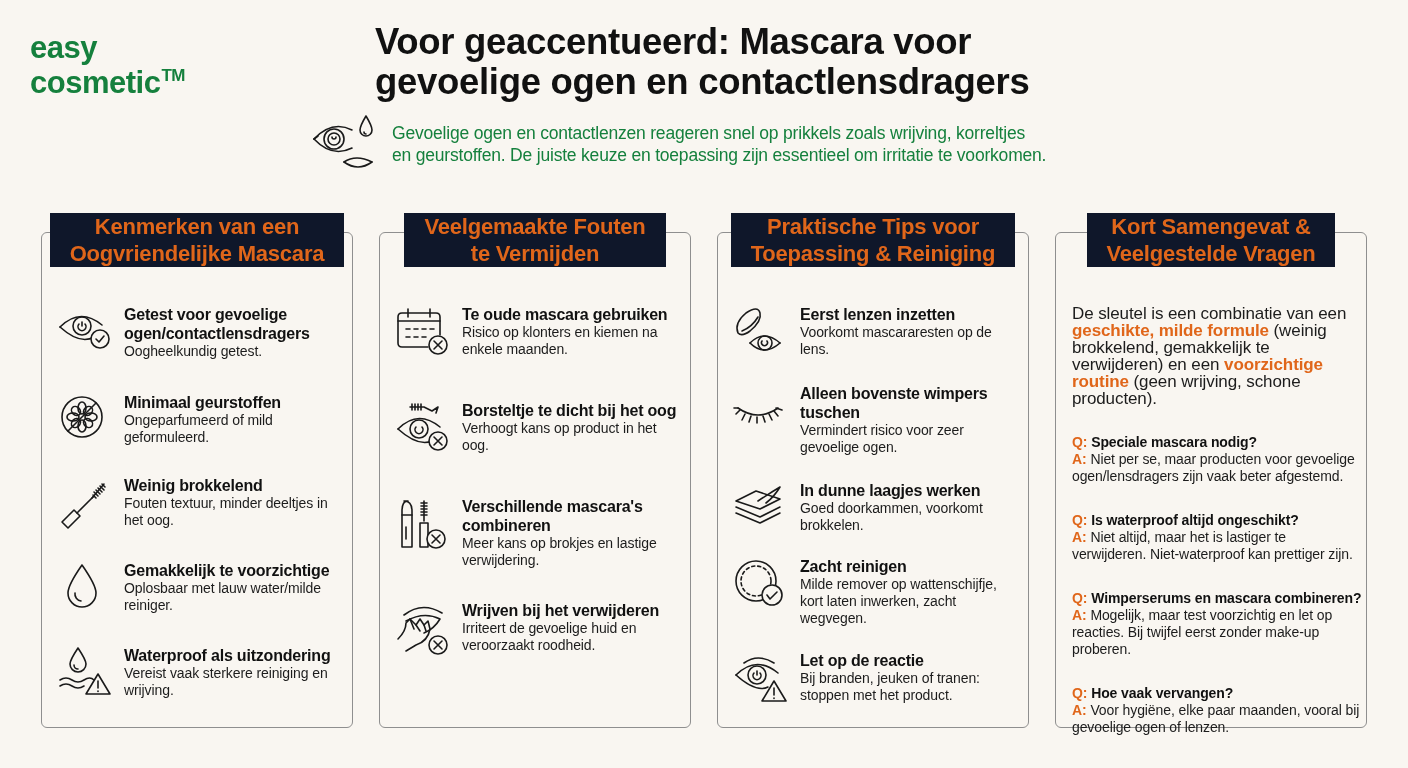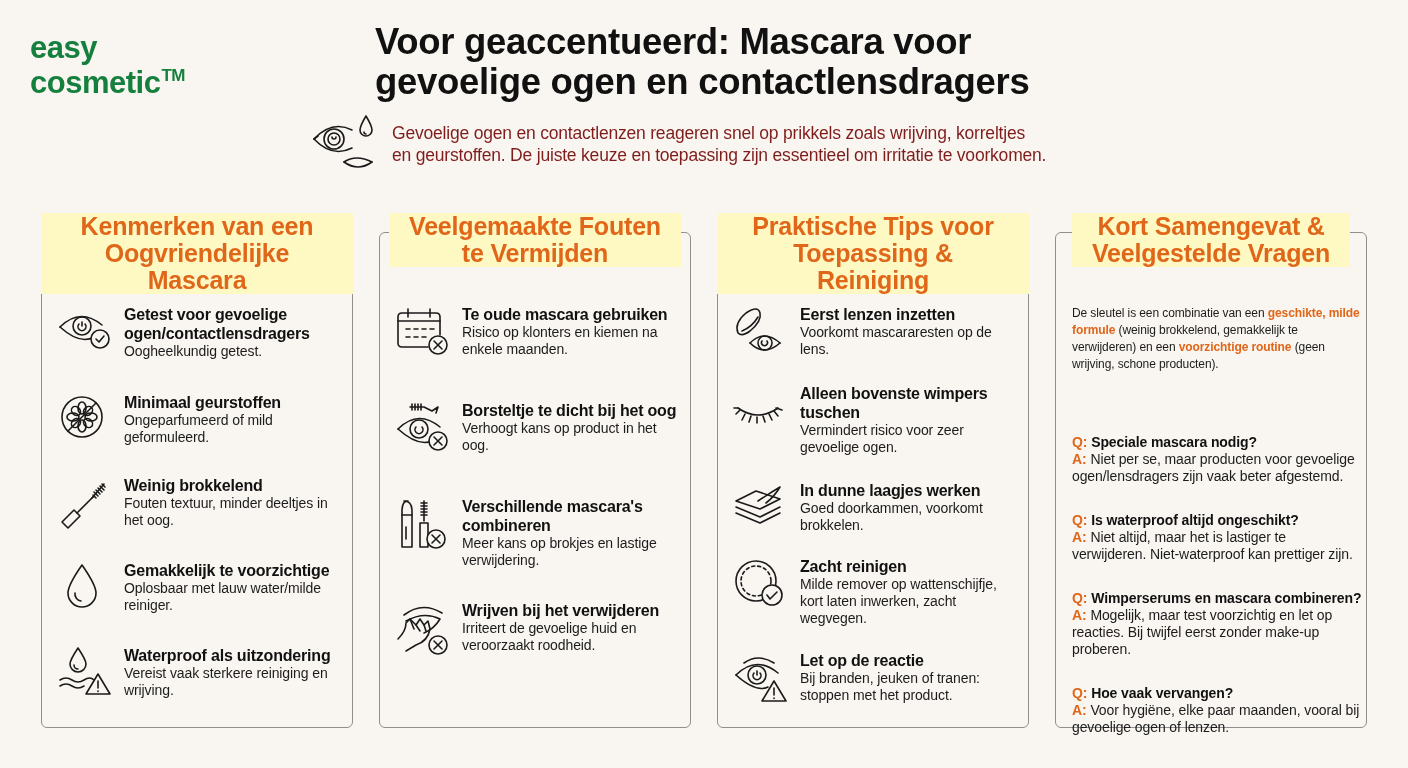--- a/index.html
+++ b/index.html
@@ -6,33 +6,33 @@
   html, body { width: 1408px; height: 768px; background: #f9f6f1; overflow: hidden; }
   body { font-family: "Liberation Sans", sans-serif; color: #111; position: relative; }
 
   .logo { position: absolute; left: 30px; top: 34px; font-weight: bold; font-size: 31px; line-height: 28px; letter-spacing: -0.5px; color: #15803d; }
   .logo .tm { font-size: 17px; vertical-align: 12px; margin-left: 1px; }
 
   .title { position: absolute; left: 375px; top: 22px; width: 780px; font-weight: bold; font-size: 36.5px; line-height: 40px; letter-spacing: -0.3px; color: #111; }
 
   .intro { position: absolute; left: 310px; top: 112px; width: 820px; height: 62px; }
   .intro svg { position: absolute; left: 0; top: 0; }
-  .intro-text { position: absolute; left: 82px; top: 10px; width: 720px; font-size: 17.5px; line-height: 22px; color: #7f1d1d; letter-spacing: -0.2px; }
+  .intro-text { position: absolute; left: 82px; top: 10px; width: 720px; font-size: 17.5px; line-height: 22px; color: #15803d; letter-spacing: -0.2px; }
 
   .col { position: absolute; top: 232px; width: 312px; height: 496px; border: 1.5px solid #8f8f8f; border-radius: 6px; }
   .col-head { position: absolute; left: -1px; right: -1px; top: -20px; text-align: center; }
-  .col-head span { display: inline-block; background: #fef9c3; padding: 0 10px; color: #e0661a; font-weight: bold; font-size: 25px; line-height: 27px; letter-spacing: -0.2px; }
+  .col-head span { display: inline-block; background: #0f172a; padding: 0 10px; color: #e0661a; font-weight: bold; font-size: 22px; line-height: 27px; letter-spacing: -0.2px; }
 
   .item { position: absolute; left: 14px; width: 290px; }
   .item .ic { position: absolute; left: 0; top: 0; width: 58px; height: 48px; }
   .item .txt { position: absolute; left: 68px; top: 0; width: 222px; }
   .item .t { font-weight: bold; font-size: 16px; line-height: 19px; color: #111; letter-spacing: -0.2px; }
   .item .d { font-size: 14px; line-height: 17px; color: #1c1c1c; letter-spacing: -0.1px; }
 
-  .summary { position: absolute; left: 16px; top: 72px; width: 290px; font-size: 12px; line-height: 17px; color: #1c1c1c; letter-spacing: -0.1px; }
+  .summary { position: absolute; left: 16px; top: 72px; width: 290px; font-size: 17px; line-height: 17px; color: #1c1c1c; letter-spacing: -0.1px; }
   .summary .hl { color: #e0661a; font-weight: bold; }
   .faq { position: absolute; left: 16px; width: 290px; font-size: 14px; line-height: 17px; letter-spacing: -0.1px; margin-top: 27px; }
   .faq .q { font-weight: bold; color: #111; }
   .faq .ql, .faq .al { color: #e0661a; font-weight: bold; }
   .faq .a { color: #1c1c1c; }
 
   svg { stroke: #1a1a1a; fill: none; stroke-width: 1.6; stroke-linecap: round; stroke-linejoin: round; }
 </style>
 </head>
 <body>

